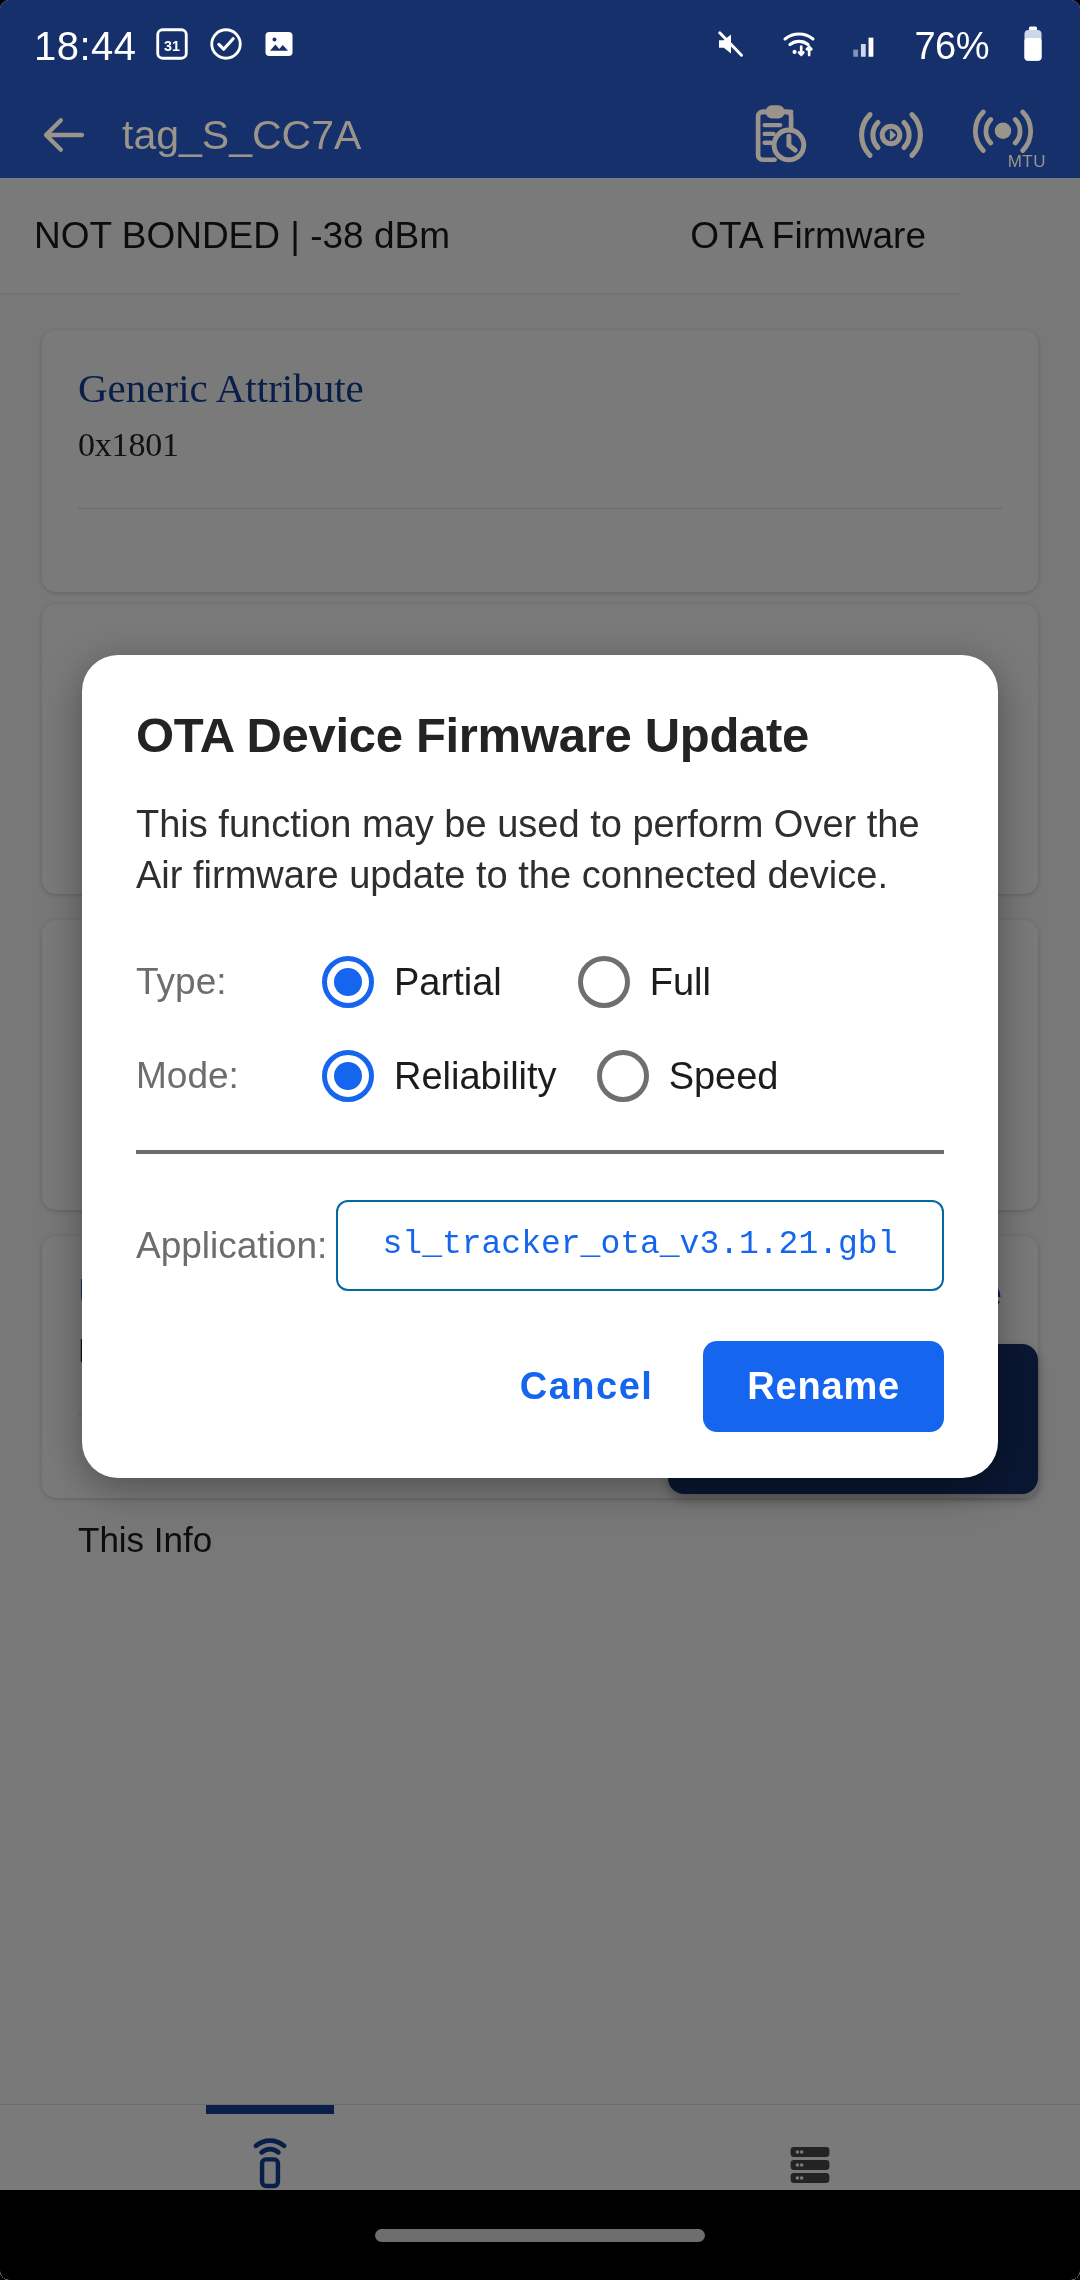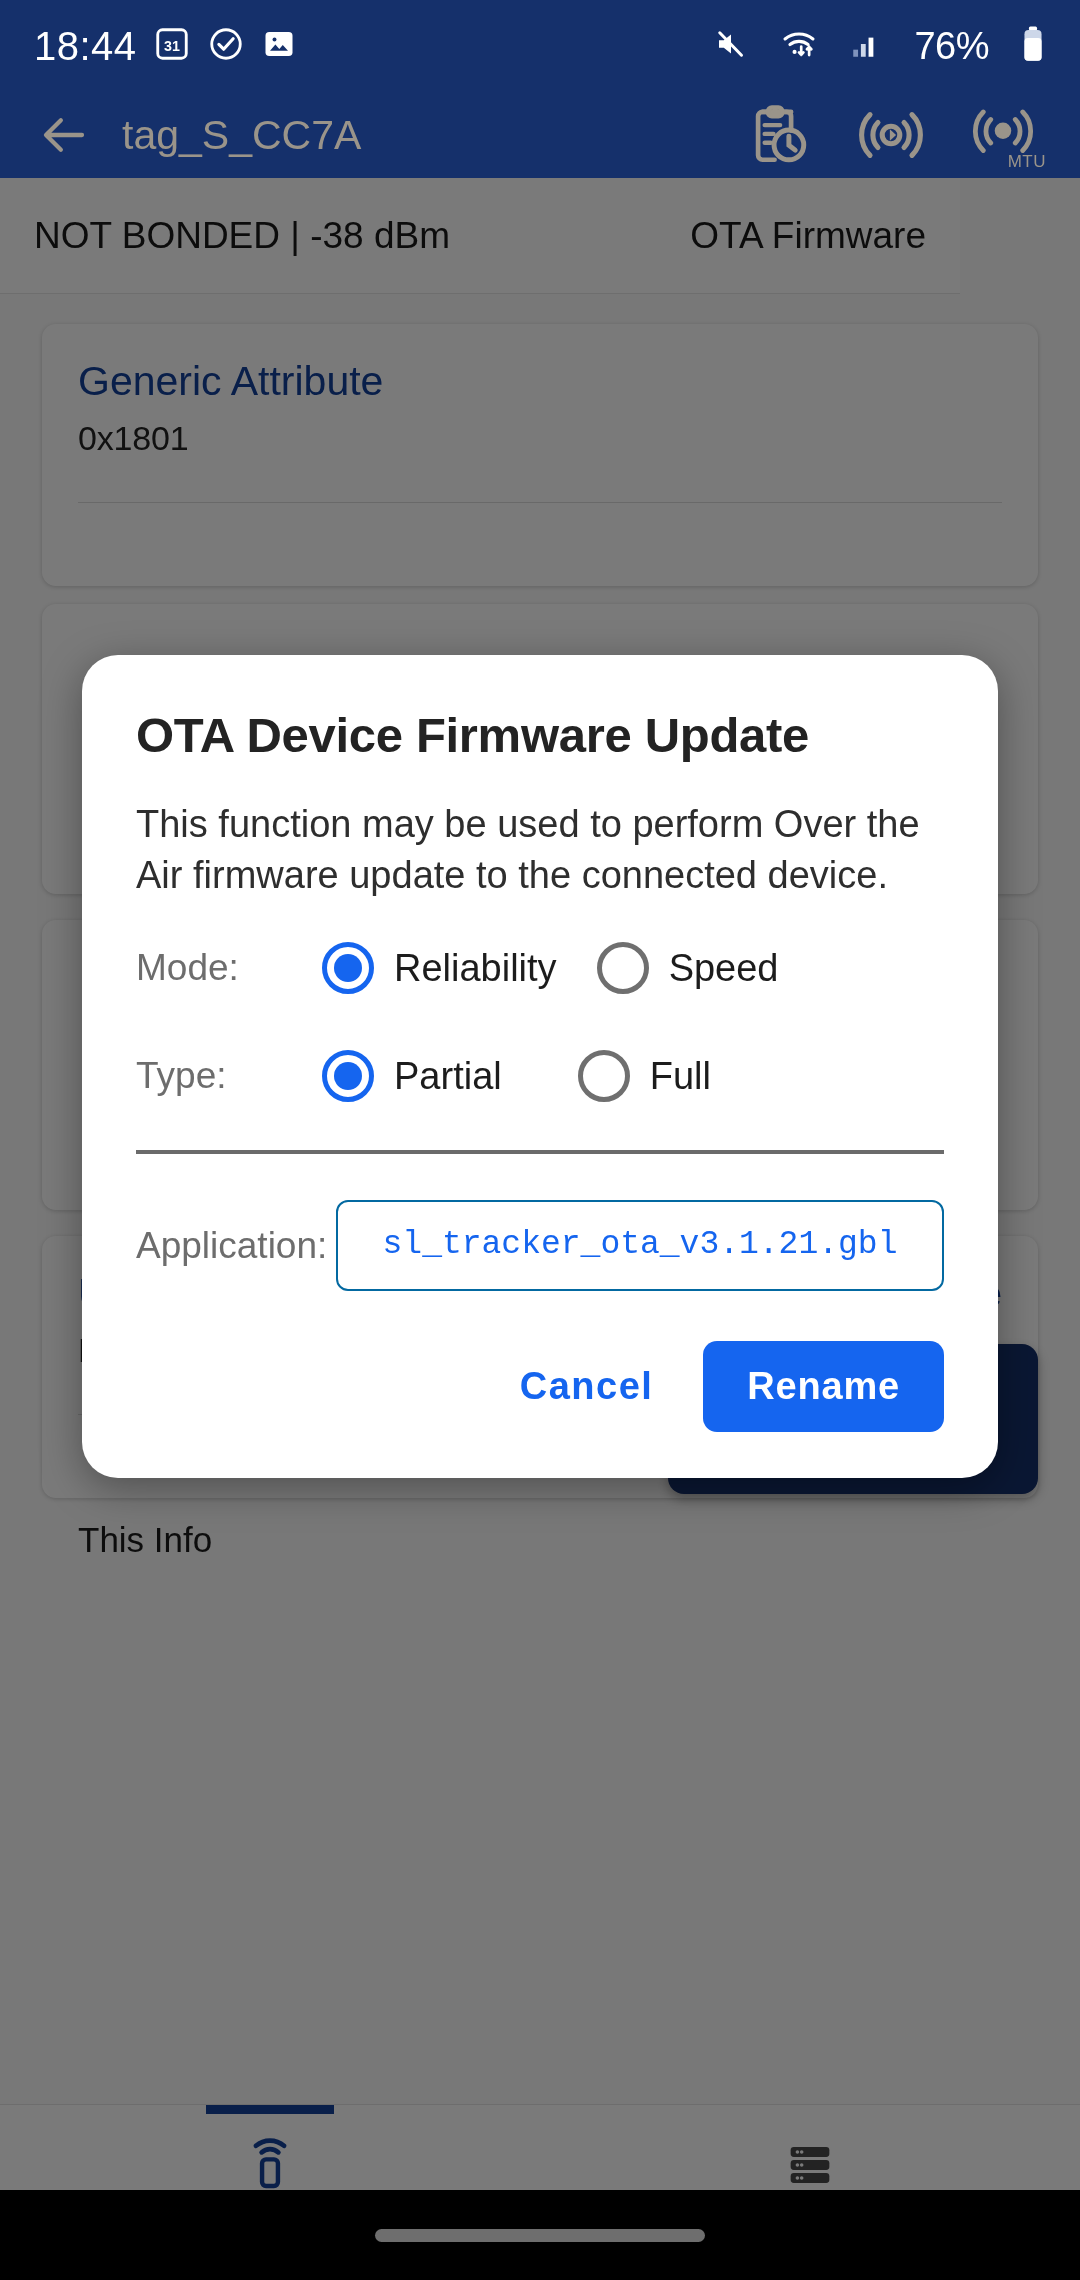--- a/index.html
+++ b/index.html
@@ -7,20 +7,21 @@
     width: 1080px; height: 2280px;
     background: #000;
     font-family: "Liberation Sans", sans-serif;
     overflow: hidden;
   }
   #screen {
     position: relative;
     width: 1080px; height: 2280px;
     background: #fca5a5;
     overflow: hidden;
+    border-radius: 9px;
   }
 
   
   .statusbar {
     position: absolute; left: 0; top: 0;
     width: 1080px; height: 92px;
     background: #15306b;
     display: flex; align-items: center;
     padding: 0 34px;
     color: #ffffff;
@@ -320,21 +321,21 @@
 
   <div class="page">
 
     <div class="subbar">
       <span class="subbar-left">NOT BONDED | -38 dBm</span>
       <span class="subbar-right">OTA Firmware</span>
     </div>
 
     <div class="cards">
 
-      <div class="card" style="top:30px; height:262px;">
+      <div class="card" style="top:36px; height:262px;font-family:Liberation Serif, serif;">
         <div class="card-title">Generic Attribute</div>
         <div class="card-sub">0x1801</div>
         <div class="card-rule"></div>
       </div>
 
       <div class="card" style="top:310px; height:290px;"></div>
       <div class="card" style="top:626px; height:290px;"></div>
 
       <div class="card" style="top:942px; height:262px;">
         <div class="card-title">Unknown service</div>
@@ -386,44 +387,44 @@
       </div>
     </div>
   </div>
 
   <div class="scrim"></div>
 
   <div class="dialog">
     <div class="dlg-title">OTA Device Firmware Update</div>
     <div class="dlg-body">This function may be used to perform Over the Air firmware update to the connected device.</div>
 
+    <div class="dlg-row first">
+      <span class="dlg-rowlabel">Type:</span>
+      <label class="opt">
+        <span class="radio checked"></span>
+        <span class="opt-label">Partial</span>
+      </label>
+      <label class="opt second">
+        <span class="radio"></span>
+        <span class="opt-label">Full</span>
+      </label>
+    </div>
+
     <div class="dlg-row">
       <span class="dlg-rowlabel">Mode:</span>
       <label class="opt">
         <span class="radio checked"></span>
         <span class="opt-label">Reliability</span>
       </label>
       <label class="opt" style="margin-left:40px;">
         <span class="radio"></span>
         <span class="opt-label">Speed</span>
       </label>
     </div>
 
-    <div class="dlg-row first">
-      <span class="dlg-rowlabel">Type:</span>
-      <label class="opt">
-        <span class="radio checked"></span>
-        <span class="opt-label">Partial</span>
-      </label>
-      <label class="opt second">
-        <span class="radio"></span>
-        <span class="opt-label">Full</span>
-      </label>
-    </div>
-
     <div class="dlg-divider"></div>
 
     <div class="dlg-filerow">
       <span class="file-label">Application:</span>
       <div class="file-box">sl_tracker_ota_v3.1.21.gbl</div>
     </div>
 
     <div class="dlg-actions">
       <button class="btn-text">Cancel</button>
       <button class="btn-filled">Rename</button>

